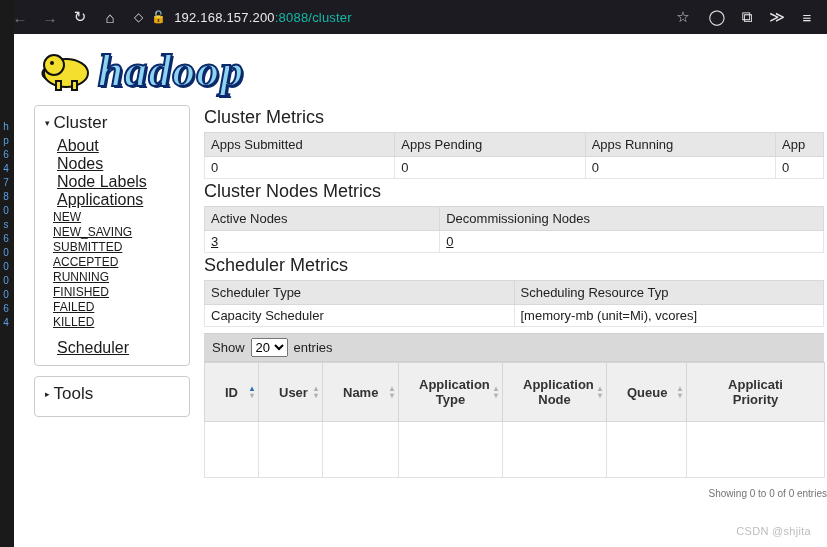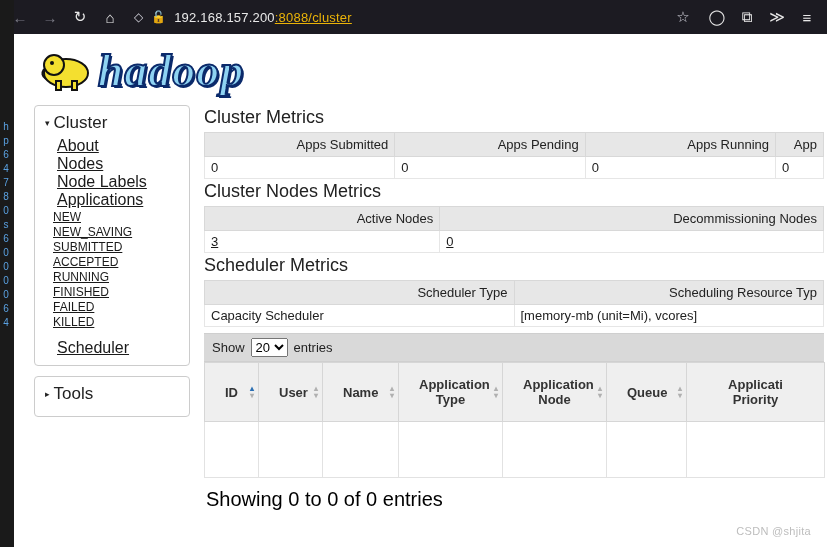--- a/index.html
+++ b/index.html
@@ -7,21 +7,21 @@
   .viewport { width: 827px; height: 547px; background: #fff; position: relative; overflow: hidden; }
   .left-strip { position:absolute; left:0; top:0; bottom:0; width:14px; background:#1a1a1a; color:#5aa0e0; font-size:10px; line-height:14px; text-align:center; padding-top:120px; letter-spacing:2px; }
   .left-strip span { display:block; }
   
   .chrome { height: 34px; background: #1c1b22; display:flex; align-items:center; gap:10px; padding:0 10px; }
   .chrome .ic { color:#e8e8e8; font-size:15px; width:20px; text-align:center; cursor:pointer; }
   .chrome .ic.dim { color:#7a7a85; }
   .urlbox { flex:1; height:24px; background:#1c1b22; border:none; display:flex; align-items:center; gap:8px; padding:0 4px; color:#e8e8e8; }
   .urlbox .lock { font-size:12px; color:#cfcfd8; }
   .urlbox .addr { font-size:13px; letter-spacing:.2px; }
-  .urlbox .addr .dim { color:#eab308;text-decoration:underline; }
+  .urlbox .addr .dim { color:#14b8a6; }
   .urlbox .star { margin-left:auto; }
   .shell { position:absolute; left:14px; right:0; top:34px; bottom:0; background:#fff; overflow:hidden; }
   
   .hlogo { padding: 10px 0 6px 22px; }
   .hlogo .ele { display:inline-block; vertical-align:middle; }
   .hlogo .word { display:inline-block; vertical-align:middle; font-family: "Comic Sans MS","Segoe Script",cursive; font-weight:700; font-style:italic; font-size:46px; color:#8fd3f2; -webkit-text-stroke:2px #0b2a6b; text-shadow: 2px 2px 0 #0b2a6b; margin-left:-6px; letter-spacing:1px; }
   
   .cols { display:flex; align-items:flex-start; gap:14px; padding: 2px 0 0 20px; }
   .side { width:156px; border:1px solid #ccc; border-radius:4px; padding:4px 0 8px 0; }
   .side-h { padding:3px 10px 4px 10px; font-size:17px; color:#222; }
@@ -29,32 +29,32 @@
   .side ul { list-style:none; margin:0; padding:0 0 0 22px; }
   .side ul li a, .side a.sch { color:#1a1a1a; text-decoration:underline; font-size:16px; }
   .side .sub { padding-left:18px; }
   .side .sub li a { font-size:12px; }
   .side a.sch { display:block; margin:10px 0 0 22px; }
   .side-divider { height:10px; }
   .side-h.collapsed .tri { transform: rotate(0deg); display:inline-block; }
   .main { flex:1; padding-right:0; padding-bottom:8px; overflow:hidden; }
   .sect { font-size:18px; font-weight:400; margin:2px 0 4px 0; color:#222; }
   table.metrics { width:620px; border-collapse:collapse; table-layout:fixed; font-size:13px; }
-  table.metrics th { background:#e7e7e7; font-weight:400; text-align:right; padding:4px 6px; border:1px solid #d8d8d8; }
+  table.metrics th { background:#e7e7e7; font-weight:400; text-align:left; padding:4px 6px; border:1px solid #d8d8d8; }
   table.metrics td { padding:3px 6px; border:1px solid #e6e6e6; }
   table.metrics td:first-child { text-align:left; }
   .linknum { text-decoration:underline; color:#1a1a1a; }
   .showbar { background:#d9d9d9; padding:4px 8px; width:620px; display:flex; align-items:center; gap:6px; border-top:1px solid #cfcfcf; border-bottom:1px solid #cfcfcf; margin-top:6px; }
   .showbar select { font-size:13px; }
   table.apps { width:620px; border-collapse:collapse; table-layout:fixed; }
   table.apps th { background:#efefef; font-weight:700; text-align:center; padding:14px 20px; border:1px solid #d6d6d6; font-size:13px; color:#333; position:relative; }
   table.apps th .sorter { position:absolute; right:4px; top:50%; transform:translateY(-50%); font-size:8px; color:#b0b0b0; line-height:7px; }
   table.apps th .sorter .up.active { color:#2b6fb3; }
   table.apps tbody tr td { height:56px; border:1px solid #e2e2e2; }
-  .info { padding:10px 0 0 2px; font-size:20px; color:#000000; }
+  .info { padding:10px 0 0 2px; font-size:10px; color:#737373;text-align:right; }
   .watermark { position:absolute; right:16px; bottom:10px; font-size:11px; color:#bdbdbd; letter-spacing:.3px; }
 </style>
 </head>
 <body>
 
 <div class="viewport">
   <div class="left-strip">
     <span>h</span>
       <span> </span>
       <span> </span>

